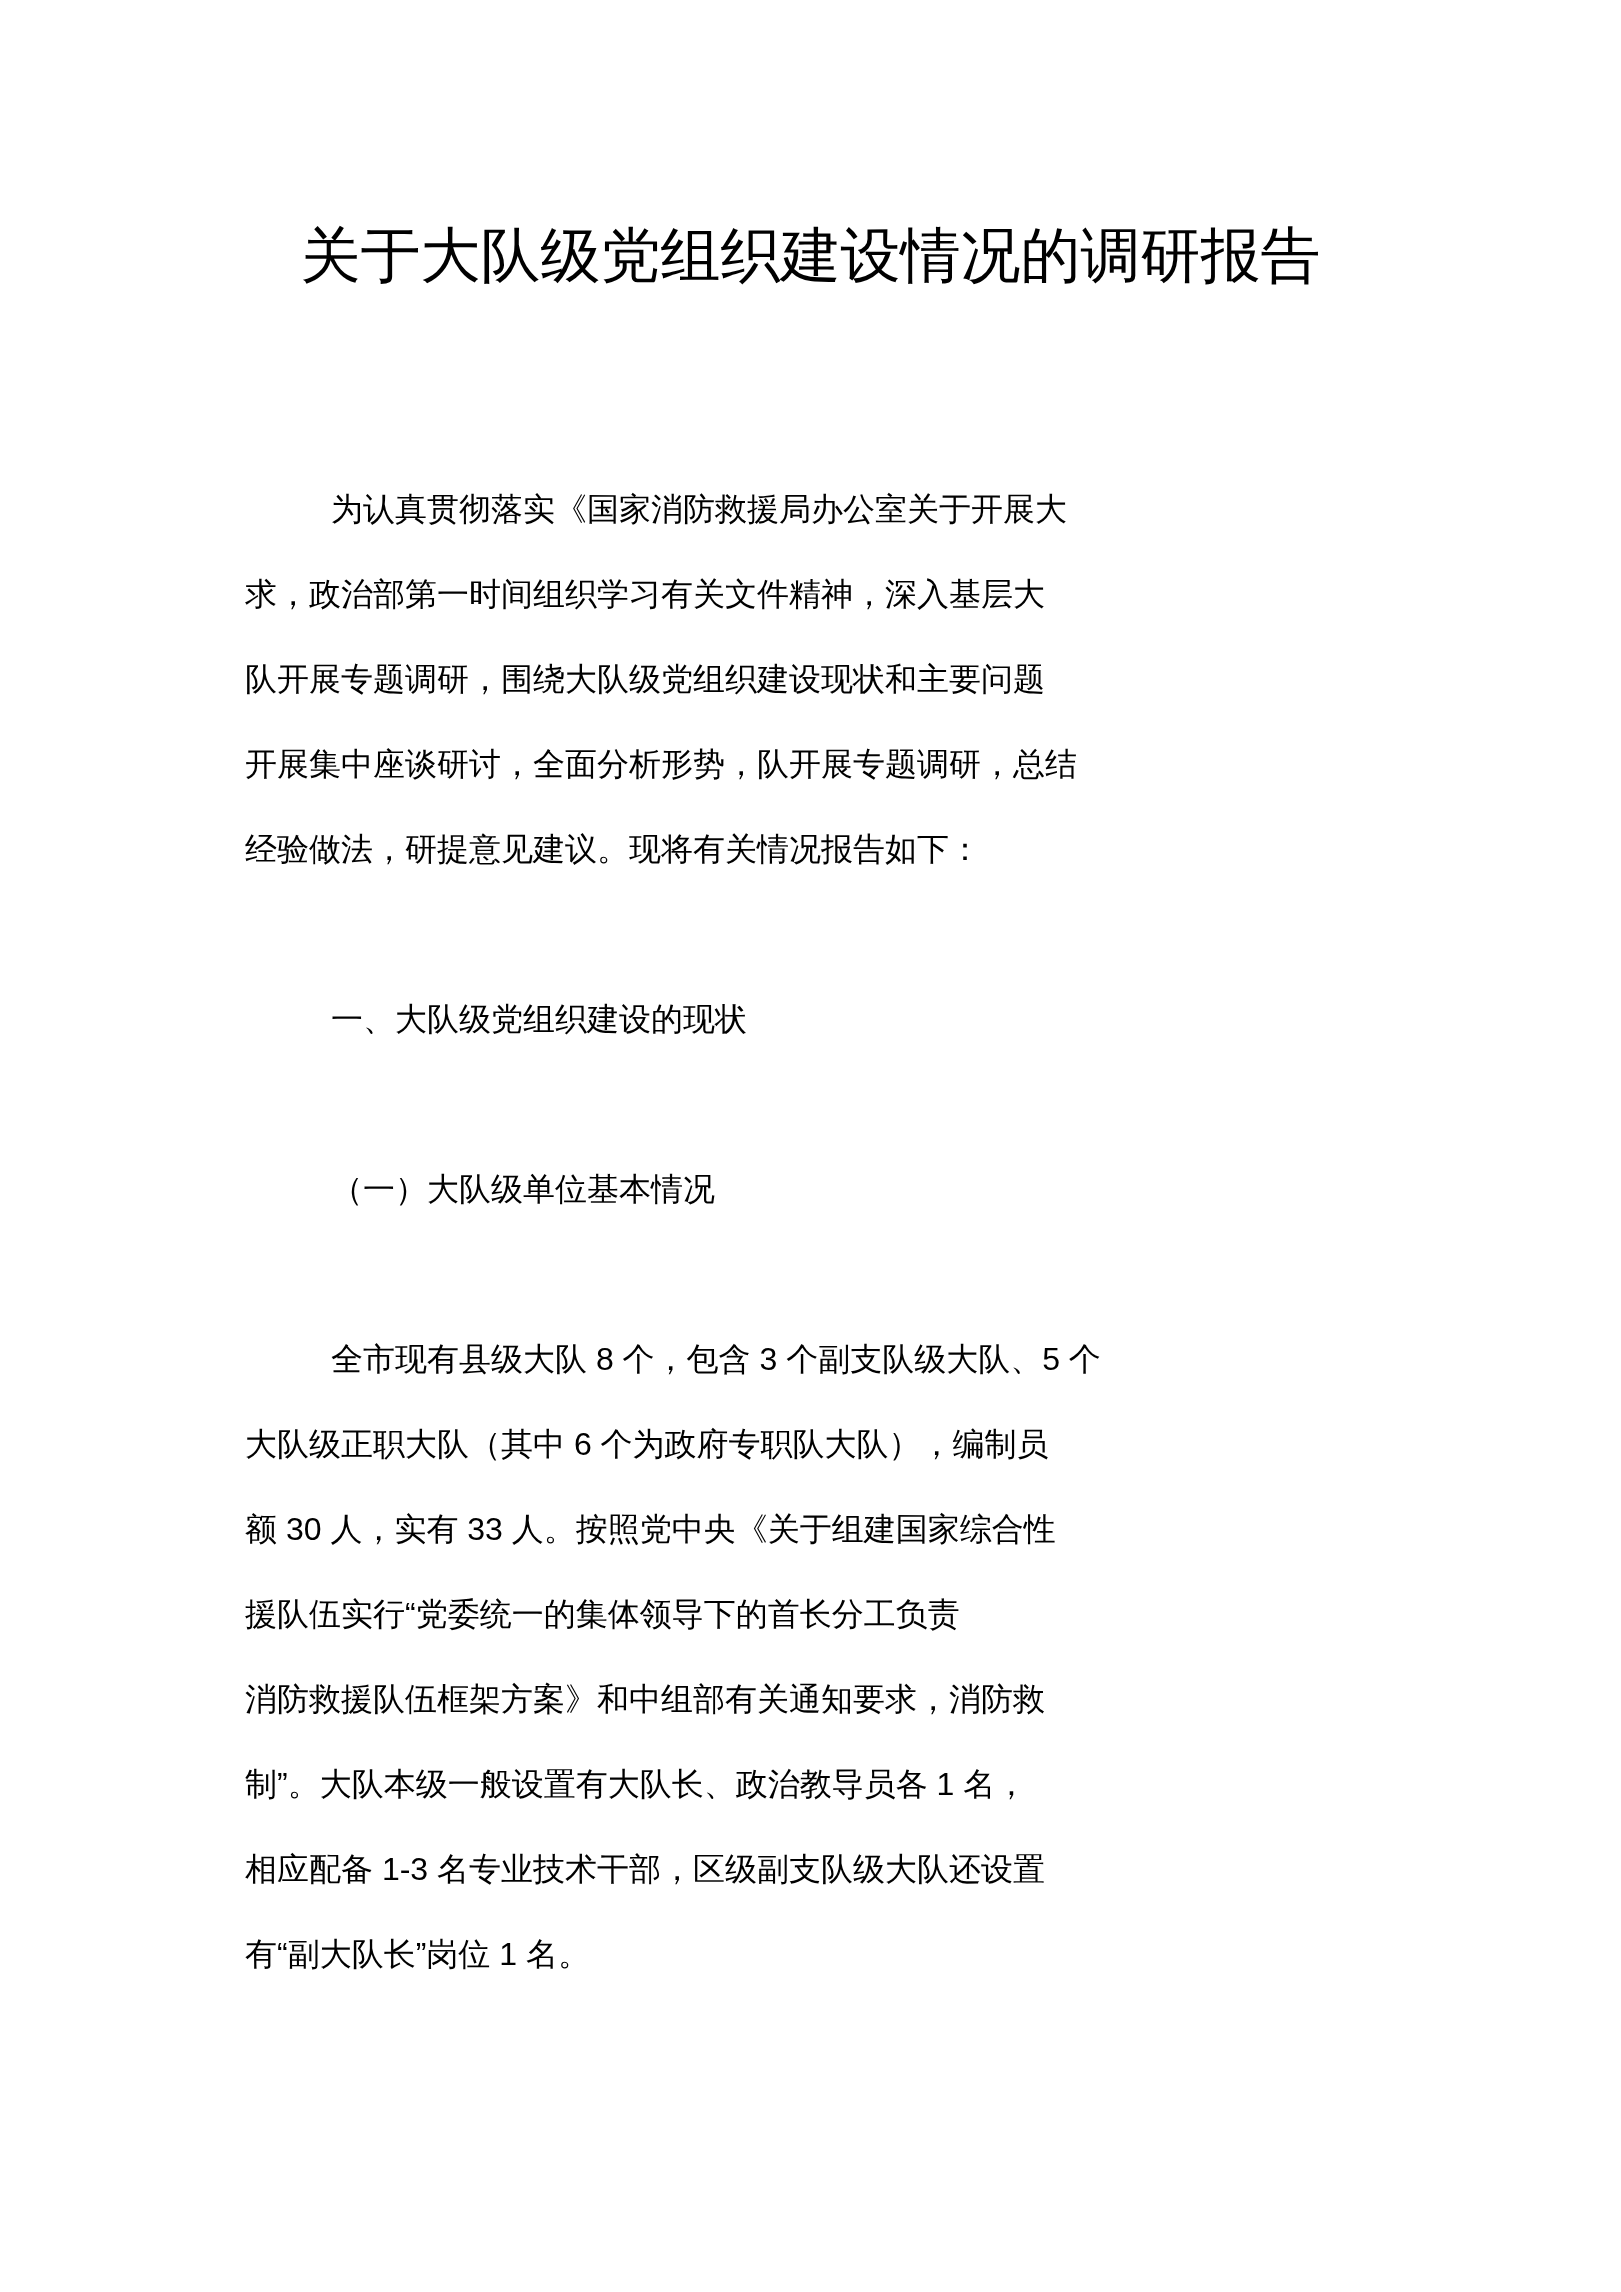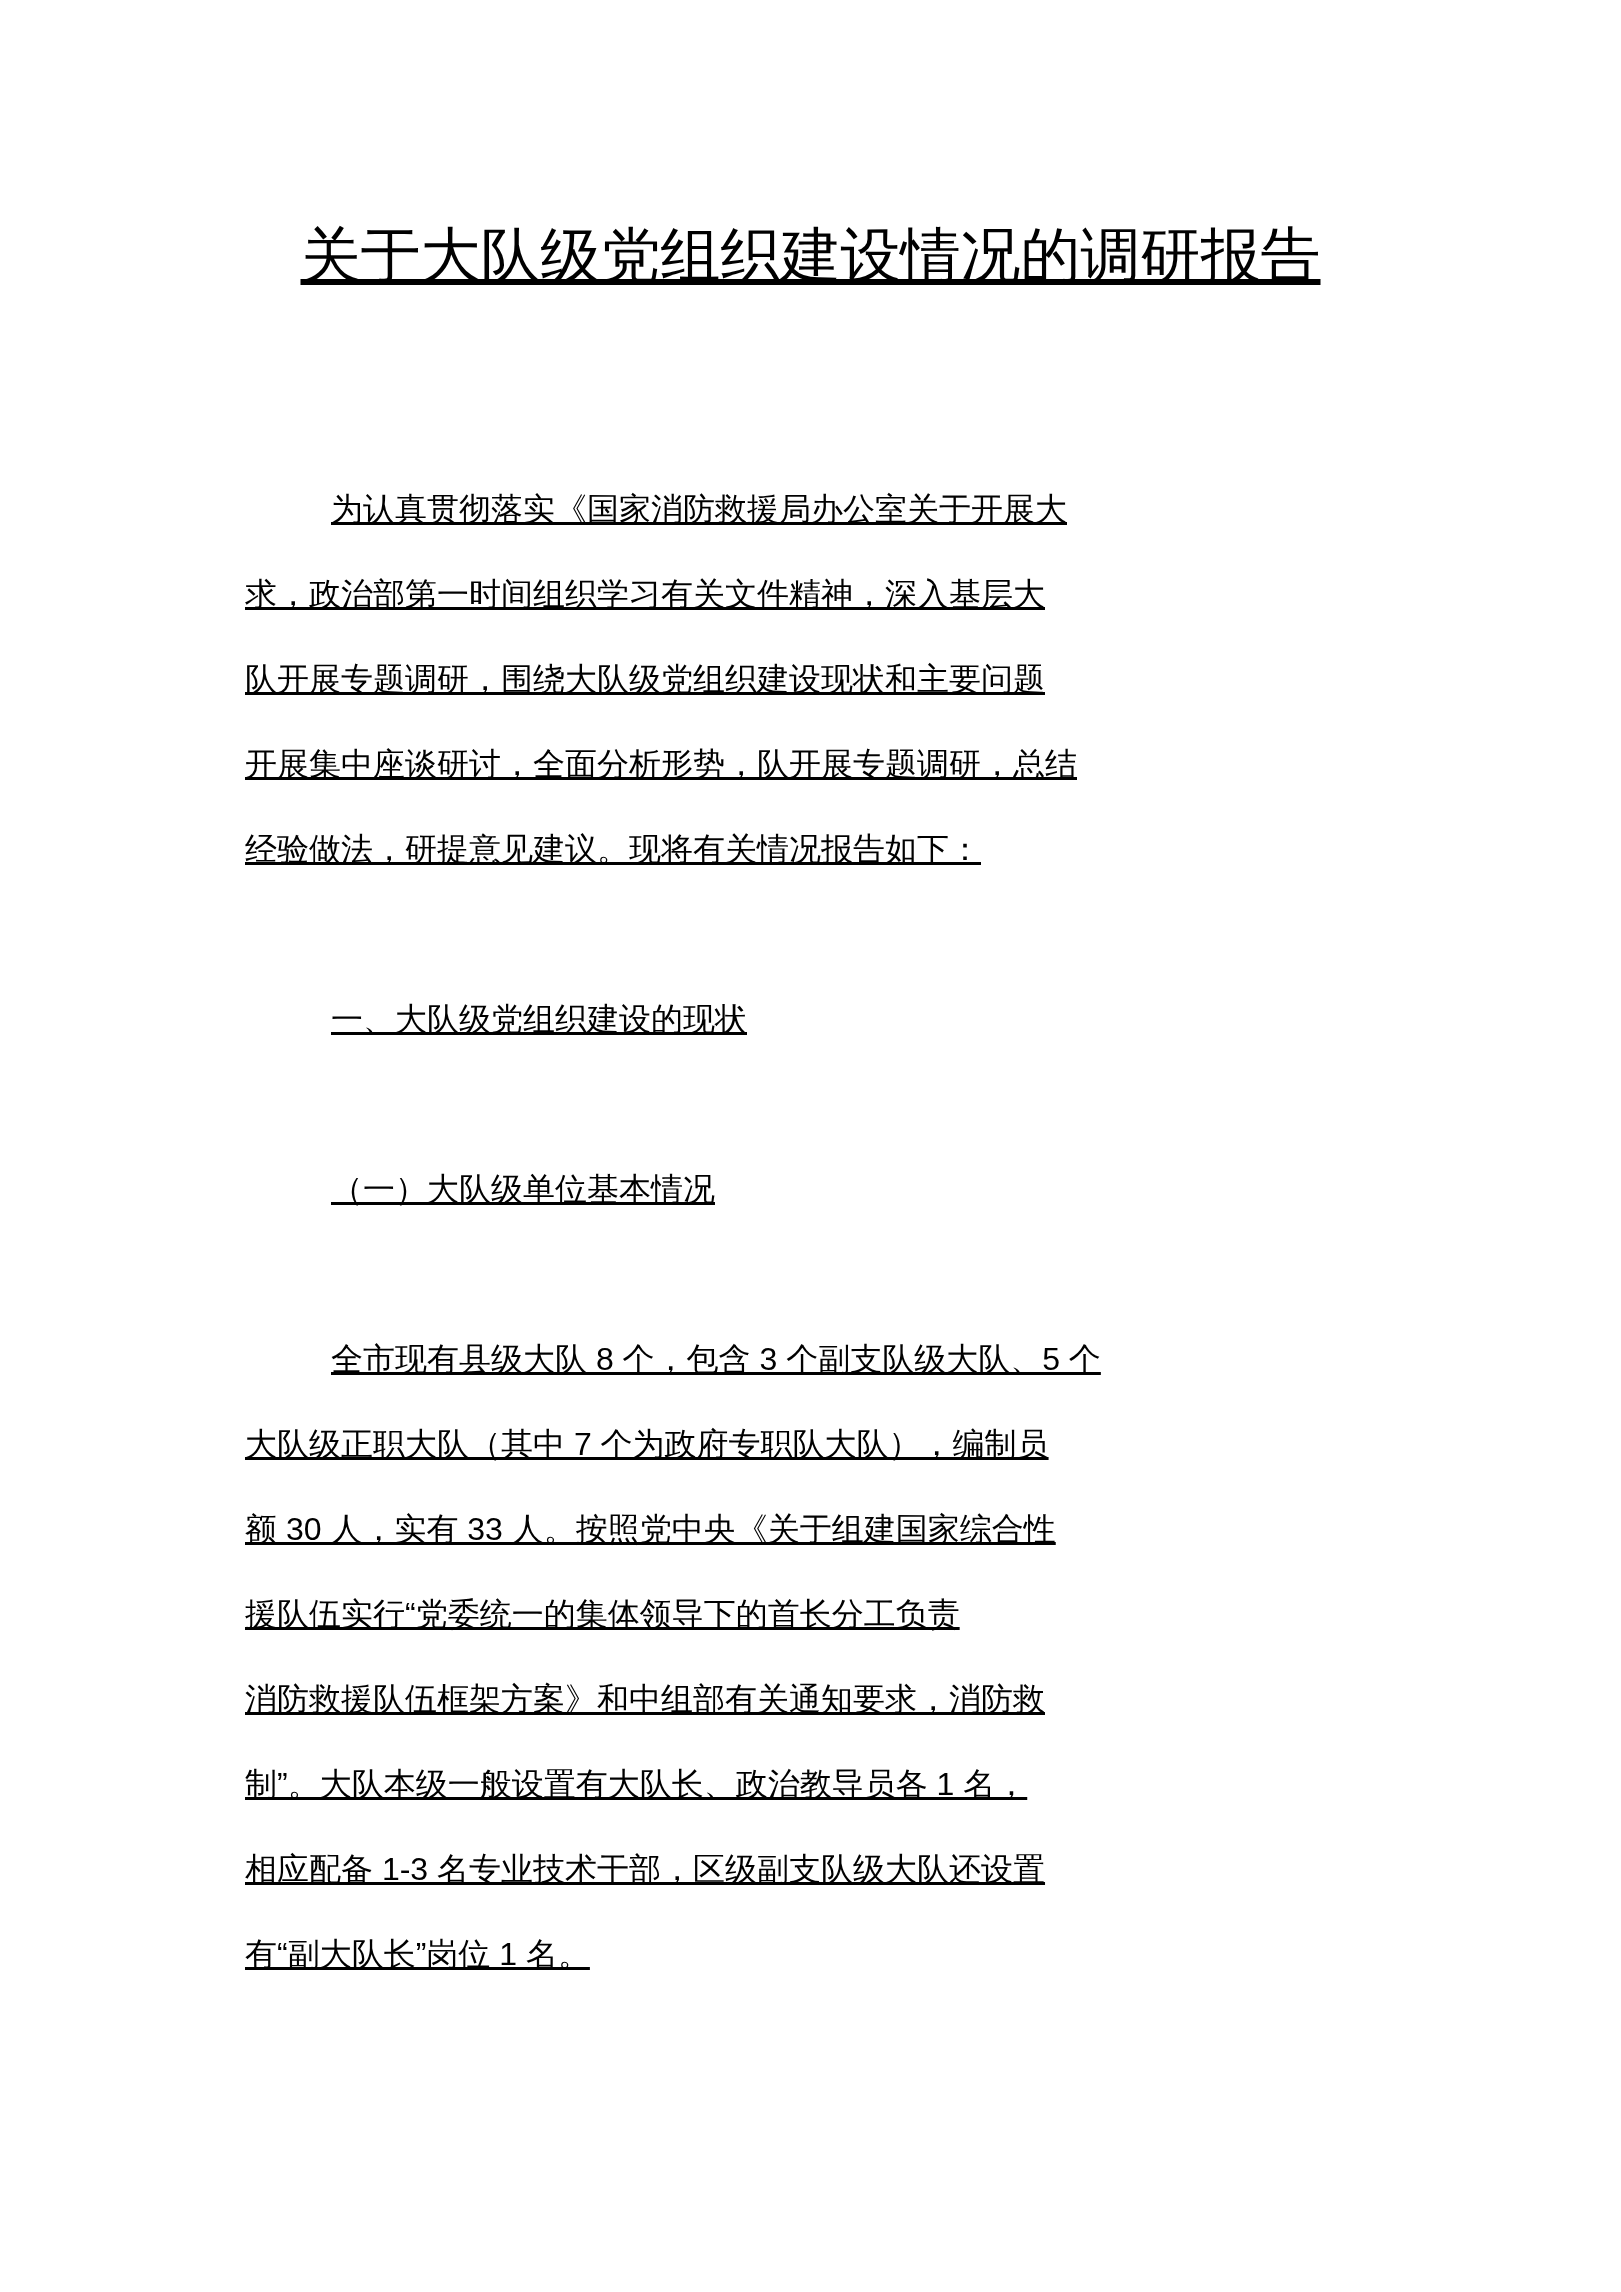--- a/index.html
+++ b/index.html
@@ -6,21 +6,20 @@
   html, body { background: #e9e9e9; }
   .page {
     position: relative;
     width: 1621px;
     height: 2293px;
     margin: 0 auto;
     background: #ffffff;
     color: #000000;
     font-family: "Liberation Sans", sans-serif;
     overflow: hidden;
-    text-decoration: underline;
   }
   .doc-title {
     margin-top: 209px;
     font-size: 60px;
     line-height: 93px;
     font-weight: 400;
     text-align: center;
     white-space: nowrap;
   }
   .block {
@@ -55,21 +54,21 @@
   <div class="block gap-above">
     <div class="line indent">一、大队级党组织建设的现状</div>
   </div>
 
   <div class="block gap-above">
     <div class="line indent">（一）大队级单位基本情况</div>
   </div>
 
   <div class="block gap-above">
     <div class="line indent">全市现有县级大队 8 个，包含 3 个副支队级大队、5 个</div>
-    <div class="line">大队级正职大队（其中 7 个为政府专职队大队），编制员</div>
+    <div class="line">大队级正职大队（其中 6 个为政府专职队大队），编制员</div>
     <div class="line">额 30 人，实有 33 人。按照党中央《关于组建国家综合性</div>
     <div class="line">援队伍实行“党委统一的集体领导下的首长分工负责</div>
     <div class="line">消防救援队伍框架方案》和中组部有关通知要求，消防救</div>
     <div class="line">制”。大队本级一般设置有大队长、政治教导员各 1 名，</div>
     <div class="line">相应配备 1-3 名专业技术干部，区级副支队级大队还设置</div>
     <div class="line">有“副大队长”岗位 1 名。</div>
   </div>
 
 </div>
 

